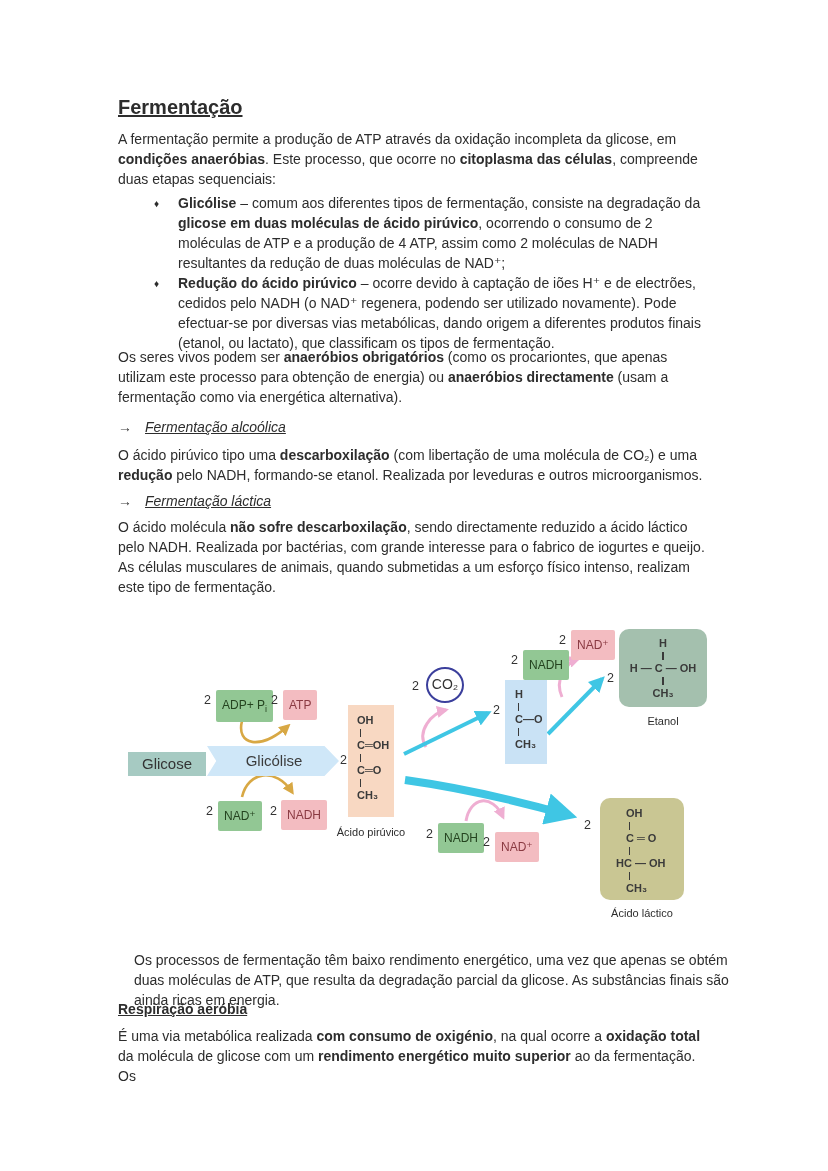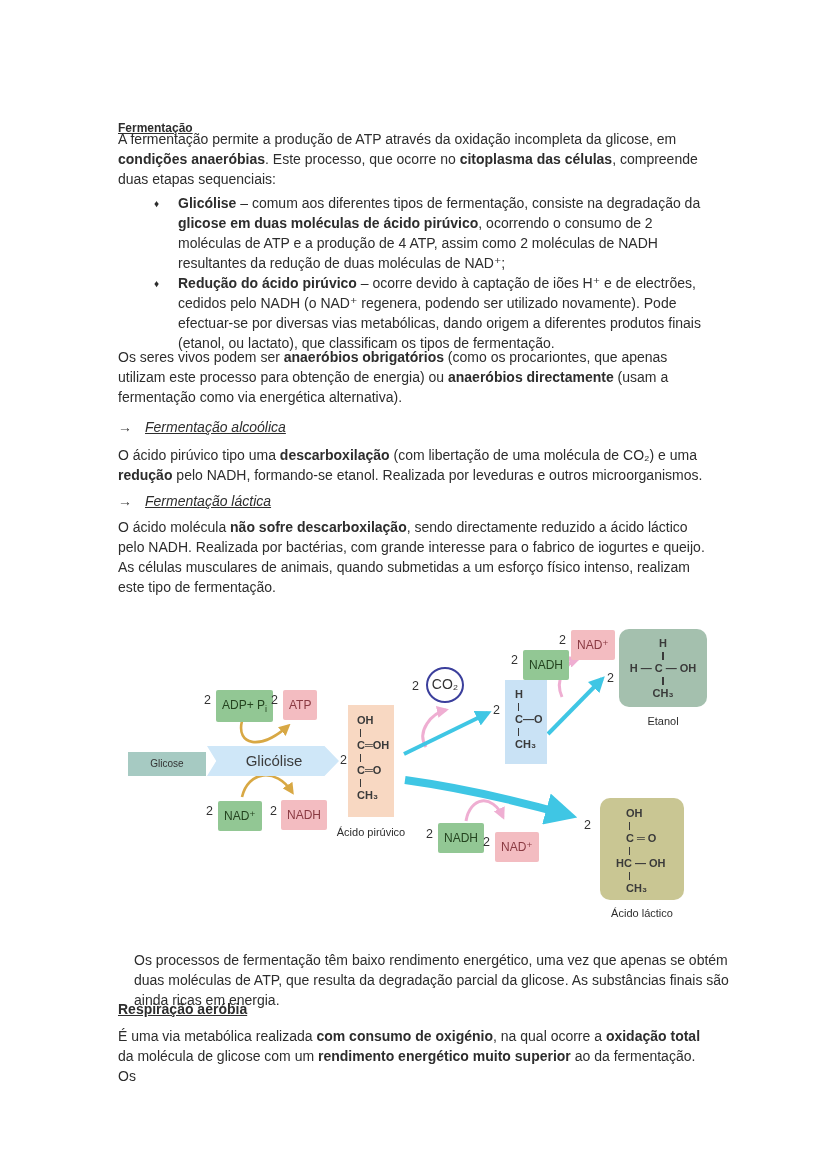--- a/index.html
+++ b/index.html
@@ -1,38 +1,38 @@
 <!DOCTYPE html>
 <html style="--teal_box: #a6cac2; --blue_arrow: #cfe7f8; --green_box: #92c794; --pink_box: #f3bcc1; --peach_box: #f8d8c2; --lightblue_box: #c9e2f5; --etanol_box: #a4c0ae; --lactic_box: #c9c693; --gold_arrow: #d8a844; --pink_arrow: #efaed2; --cyan_arrow: #3fc6e4; --co2_ring: #3b3f9c;"><head>
 <meta charset="utf-8">
 <style>
   html,body{margin:0;padding:0;background:#fff;}
   .page{position:relative;width:828px;height:1171px;background:#fff;overflow:hidden;
         font-family:"Liberation Sans","DejaVu Sans",sans-serif;color:#2d2d2d;}
   .blk{position:absolute;left:118px;width:596px;font-size:14px;line-height:20px;}
   .b{font-weight:700;}
-  .title{font-weight:700;text-decoration:underline;font-size:12px;margin-top:21px;}
+  .title{font-weight:700;text-decoration:underline;font-size:20px;}
   .bullets{margin:0;padding:0;list-style:none;}
   .bullets li{position:relative;padding-left:60px;}
   .bullet-marker{position:absolute;left:36px;top:1px;font-size:10px;}
   .subhead .arrow{position:absolute;left:0;top:0;color:#3a3a3a;}
   .subhead .lbl{margin-left:27px;font-weight:400;font-style:italic;text-decoration:underline;}
   .subhead2{font-weight:700;text-decoration:underline;}
 
   
   .diagram{position:absolute;left:110px;top:613px;width:600px;height:322px;}
   .diagram svg{position:absolute;left:0;top:0;z-index:1;pointer-events:none;}
   .dg{position:absolute;z-index:2;}
   .qty{font-size:12.5px;color:#333;}
   .tag{font-size:12px;padding:8px 6px;border-radius:2px;white-space:nowrap;}
   .tag sub{font-size:9px;}
   .tag-green{background:var(--green_box);color:#24431f;}
   .tag-pink{background:var(--pink_box);color:#8a3a42;}
   .glicose-box{left:18px;top:139px;width:78px;height:24px;background:var(--teal_box);
-    text-align:center;line-height:24px;font-size:10px;color:#333;}
+    text-align:center;line-height:24px;font-size:15px;color:#333;}
   .glicolise-arrow{left:97px;top:133px;width:132px;height:30px;background:var(--blue_arrow);
     clip-path:polygon(0 0,89% 0,100% 50%,89% 100%,0 100%,7% 50%);
     text-align:center;line-height:30px;font-size:15px;color:#3c3c3c;padding-left:2px;box-sizing:border-box;}
   .struct-box{box-sizing:border-box;font-size:11px;font-weight:700;color:#3a3a3a;line-height:15px;}
   .bond{width:1.4px;height:8px;background:#3a3a3a;margin:1px 0 1px 4px;}
   .pyr-box{left:238px;top:92px;width:46px;height:112px;background:var(--peach_box);padding:8px 0 0 9px;}
   .pyr-box .bond{margin-left:3px;}
   .acet-box{left:395px;top:67px;width:42px;height:84px;background:var(--lightblue_box);padding:7px 0 0 10px;}
   .acet-box .bond{margin-left:3px;}
   .eth-box{left:509px;top:16px;width:88px;height:78px;background:var(--etanol_box);border-radius:10px;

